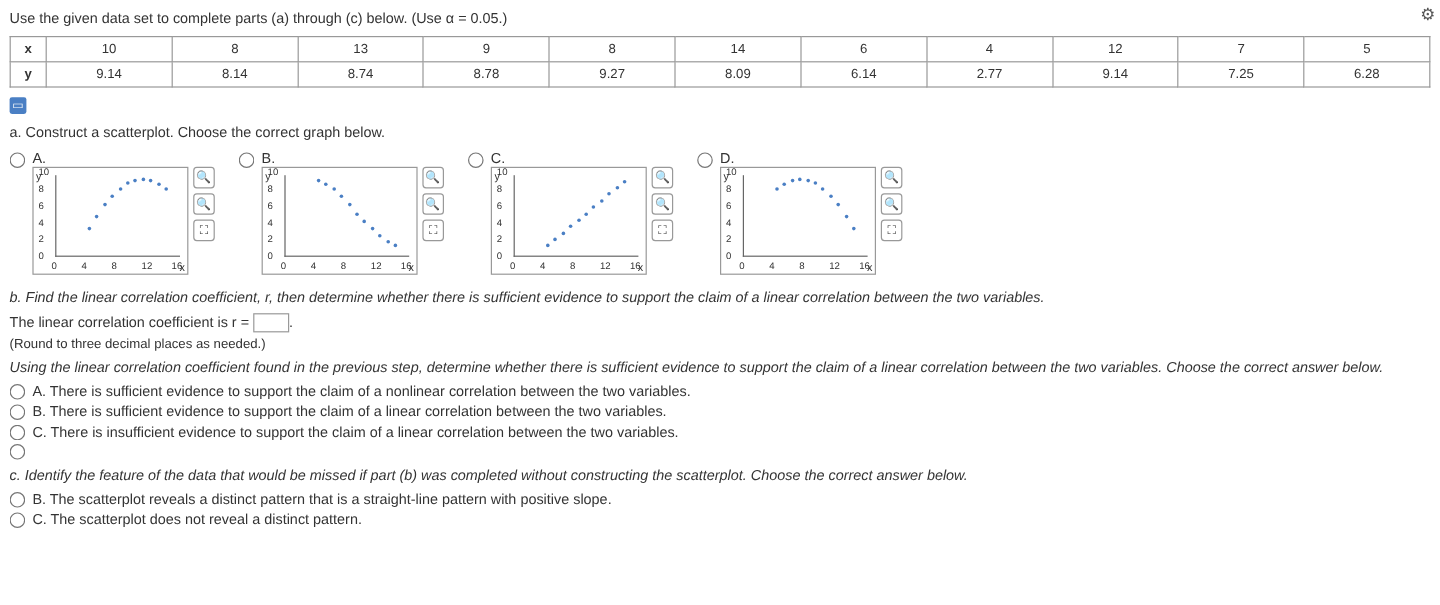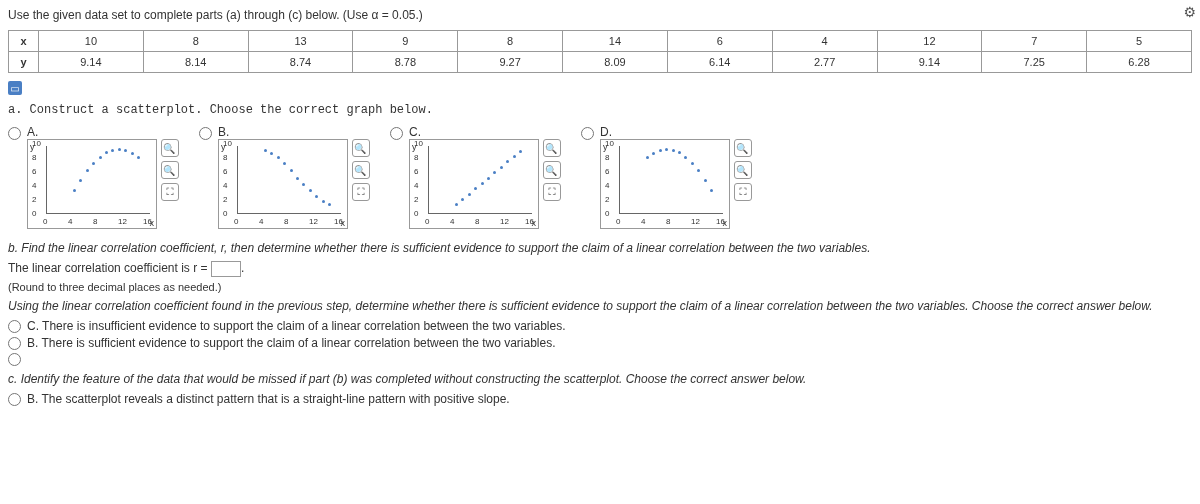--- a/index.html
+++ b/index.html
@@ -4,21 +4,21 @@
   <style>
     * { box-sizing: border-box; margin: 0; padding: 0; }
     body { font-family: Arial, sans-serif; font-size: 12px; background: #fff; color: #333; padding: 8px; }
     .instruction { margin-bottom: 8px; }
     .data-table { width: 100%; border-collapse: collapse; margin-bottom: 8px; }
     .data-table td { border: 1px solid #999; padding: 4px 8px; text-align: center; font-size: 11px; }
     .data-table td:first-child { width: 30px; font-weight: bold; }
     .link-row { display: flex; align-items: center; gap: 6px; margin-bottom: 8px; }
     .link-icon { width: 14px; height: 14px; background: #4a7fc4; border-radius: 2px; display: flex; align-items: center; justify-content: center; color: #fff; font-size: 10px; }
     .link-text { color: #333; }
-    .question-label { margin-bottom: 8px; font-family: Liberation Mono, monospace; }
+    .question-label { margin-bottom: 8px; }
     .choices-row { display: flex; gap: 20px; margin-bottom: 12px; }
     .choice-block { display: flex; align-items: flex-start; gap: 6px; }
     .choice-block input[type=radio] { margin-top: 2px; }
     .choice-label { font-weight: normal; }
     .chart-container { position: relative; display: flex; gap: 4px; }
     .chart-box { position: relative; width: 130px; height: 90px; border: 1px solid #999; background: #fff; }
     .chart-axes { position: absolute; left: 18px; bottom: 14px; right: 6px; top: 6px; border-left: 1px solid #666; border-bottom: 1px solid #666; }
     .y-label { position: absolute; left: 2px; top: 2px; font-size: 9px; }
     .x-label { position: absolute; right: 2px; bottom: 0; font-size: 9px; }
     .tick-y { position: absolute; left: 4px; font-size: 8px; }
@@ -250,30 +250,38 @@
 <div class="section-b">b. Find the linear correlation coefficient, r, then determine whether there is sufficient evidence to support the claim of a linear correlation between the two variables.</div>
 <div class="answer-line">
   <span>The linear correlation coefficient is r = </span><span class="answer-box"></span><span>.</span>
 </div>
 <div class="note">(Round to three decimal places as needed.)</div>
 <div class="section-b" style="margin-top:6px">Using the linear correlation coefficient found in the previous step, determine whether there is sufficient evidence to support the claim of a linear correlation between the two variables. Choose the correct answer below.</div>
 
 <div class="mc-list">
   <div class="mc-item">
       <input type="radio" name="b" style="">
+      <span>A.  There is sufficient evidence to support the claim of a nonlinear correlation between the two variables.</span>
+    </div>
+  <div class="mc-item">
+      <input type="radio" name="b" style="">
+      <span>B.  There is sufficient evidence to support the claim of a linear correlation between the two variables.</span>
+    </div>
+  <div class="mc-item">
+      <input type="radio" name="b" style="">
       <span>C.  There is insufficient evidence to support the claim of a linear correlation between the two variables.</span>
-    </div>
-  <div class="mc-item">
-      <input type="radio" name="b" style="">
-      <span>B.  There is sufficient evidence to support the claim of a linear correlation between the two variables.</span>
     </div>
   <div class="mc-item">
       <input type="radio" name="b" style="">
     </div>
 </div>
 
 <div class="section-b">c. Identify the feature of the data that would be missed if part (b) was completed without constructing the scatterplot. Choose the correct answer below.</div>
 <div class="mc-list">
   <div class="mc-item">
       <input type="radio" name="c" style="">
       <span>B.  The scatterplot reveals a distinct pattern that is a straight-line pattern with positive slope.</span>
     </div>
+  <div class="mc-item">
+      <input type="radio" name="c" style="">
+      <span>C.  The scatterplot does not reveal a distinct pattern.</span>
+    </div>
 </div>
 
 </body></html>

